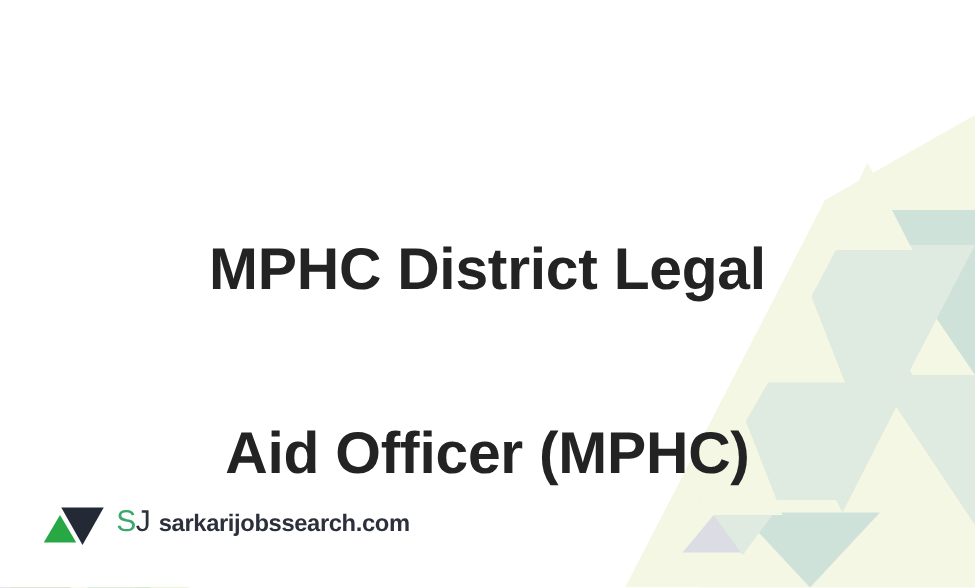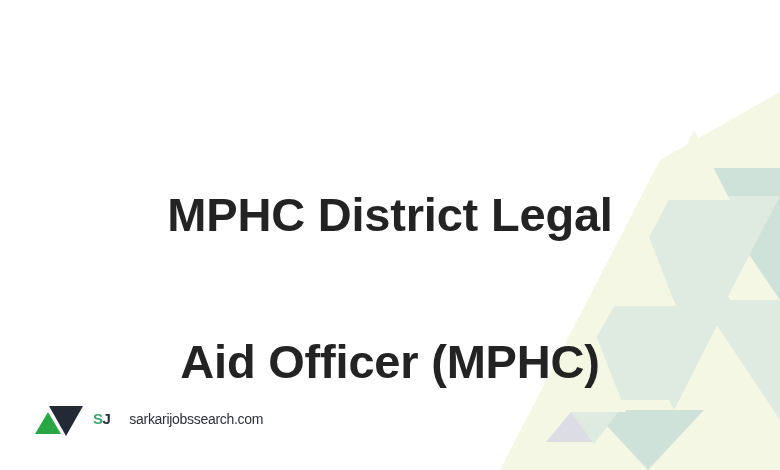--- a/index.html
+++ b/index.html
@@ -64,32 +64,32 @@
     display: block;
   }
   #logo-wordmark {
     display: flex;
     align-items: baseline;
     margin-left: 8px;
     white-space: nowrap;
   }
   .logo-sj {
     font-family: "Liberation Sans", sans-serif;
-    font-size: 15px;
-    font-weight: 700;
+    font-size: 24px;
+    font-weight: 400;
     letter-spacing: -0.5px;
   }
   .logo-sj .sj-s { color: #3aa76d; }
   .logo-sj .sj-j { color: #2b303b; }
   #logo-domain {
     font-family: "Liberation Sans", sans-serif;
-    font-size: 14px;
-    font-weight: 400;
+    font-size: 19px;
+    font-weight: 700;
     color: #2b303b;
-    margin-left: 19px;
+    margin-left: 7px;
     letter-spacing: -0.3px;
   }
 </style>
 </head>
 <body>
 
 <div id="banner">
 
   <svg id="bg-art" viewBox="0 0 780 470" preserveAspectRatio="none">
 

